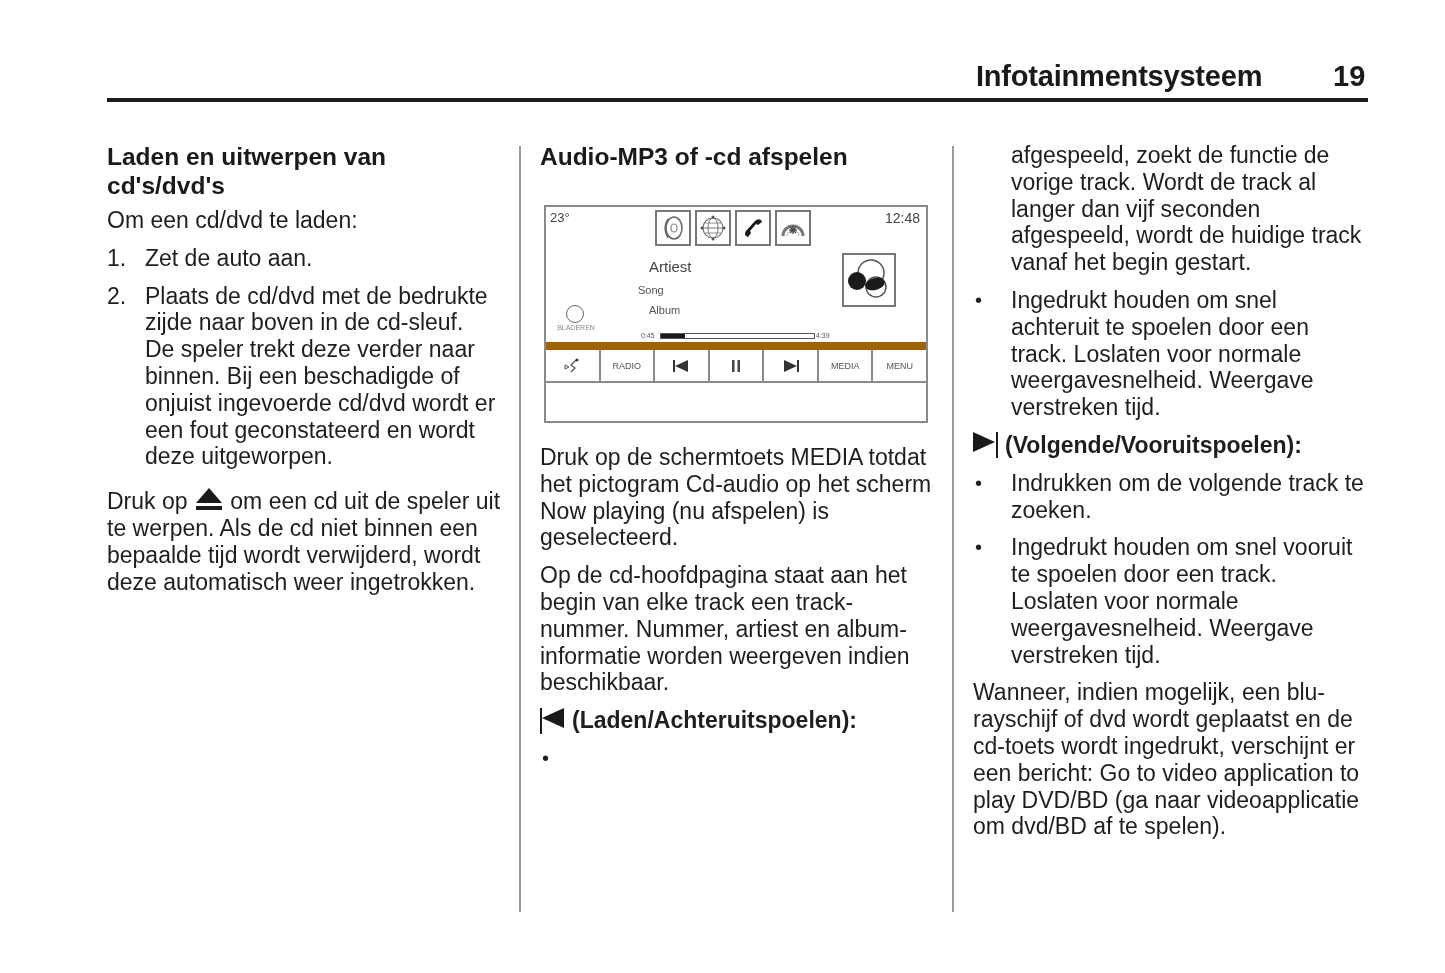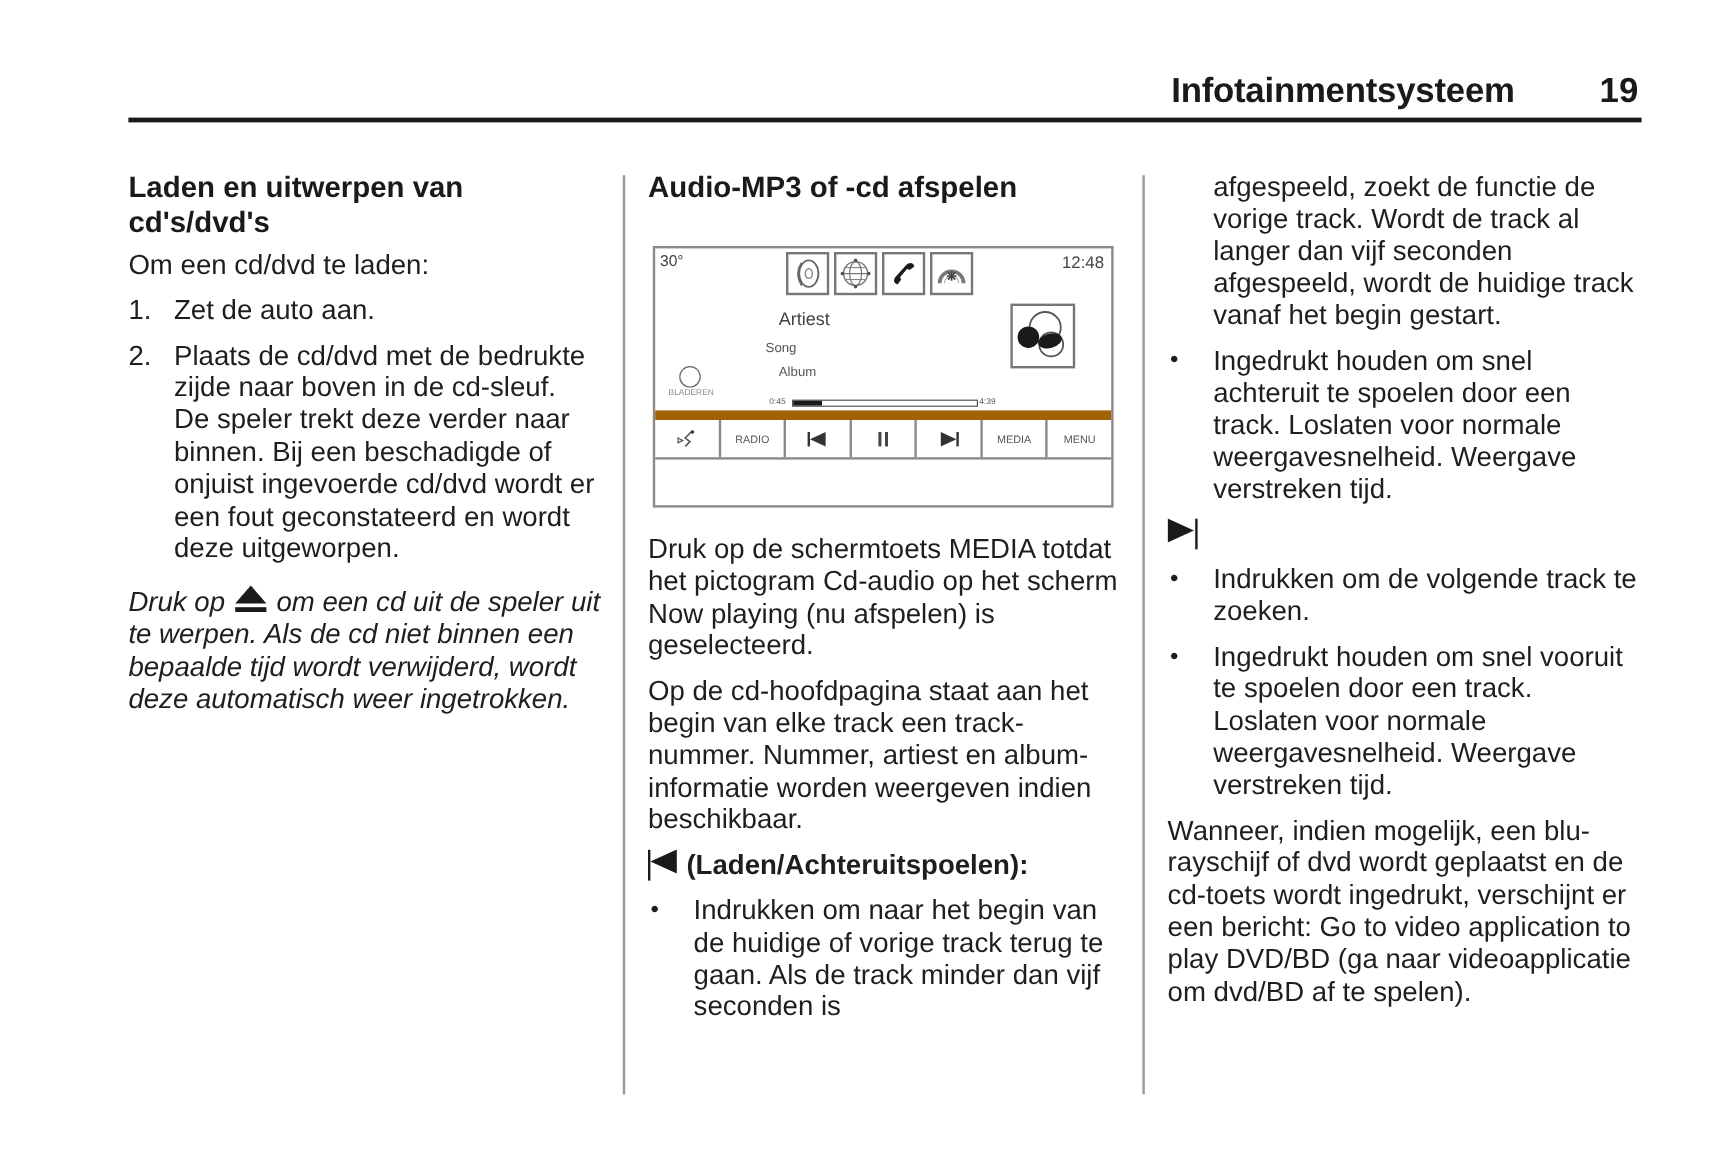--- a/index.html
+++ b/index.html
@@ -59,36 +59,36 @@
   <ol class="numlist">
     <li>
       <span class="num">1.</span>
       <span>Zet de auto aan.</span>
     </li>
     <li style="padding-right:4px;">
       <span class="num">2.</span>
       <span>Plaats de cd/dvd met de bedrukte zijde naar boven in de cd-sleuf. De speler trekt deze verder naar binnen. Bij een beschadigde of onjuist ingevoerde cd/dvd wordt er een fout geconstateerd en wordt deze uitgeworpen.</span>
     </li>
   </ol>
-  <p style="margin-top:16px;font-style:italic;">
+  <p style="margin-top:16px;">
     <span>Druk op</span>
     <svg class="eject-icon" viewBox="0 0 30 26">
       <polygon points="15,2 28,17 2,17" fill="#1a1a1a"></polygon>
       <rect x="2" y="20" width="26" height="4" fill="#1a1a1a"></rect>
     </svg>
     <span>om een cd uit de speler uit te werpen. Als de cd niet binnen een bepaalde tijd wordt verwijderd, wordt deze automatisch weer ingetrokken.</span>
   </p>
 </div>
 
 <div class="col" style="left:540px; top:142px; width:395px;">
   <h2>Audio-MP3 of -cd afspelen</h2>
 </div>
 
 <div class="screen">
-  <div class="scr-temp">30°</div>
+  <div class="scr-temp">23°</div>
   <div class="scr-clock">12:48</div>
   <div class="scr-apps">
     <div class="scr-app">
       <svg width="28" height="28" viewBox="0 0 28 28">
           <ellipse cx="15" cy="14" rx="8" ry="11" fill="none" stroke="#666" stroke-width="1.5"></ellipse>
           <path d="M9 5 Q3 14 9 24" fill="none" stroke="#666" stroke-width="1.5"></path>
           <ellipse cx="15" cy="14" rx="3" ry="4" fill="none" stroke="#888" stroke-width="1.2"></ellipse>
         </svg>
     </div>
     <div class="scr-app">
@@ -182,38 +182,38 @@
   <div class="ctrl-heading">
     <svg width="26" height="26" viewBox="0 0 26 26">
         <rect x="0" y="0" width="2" height="26" fill="#1a1a1a"></rect>
         <polygon points="2,10 24,0 24,20" fill="#1a1a1a"></polygon>
       </svg>
     <span>(Laden/Achteruitspoelen):</span>
   </div>
   <ul class="bullets">
     <li>
       <span class="dot">•</span>
-      <span>Indrukken om naar het begin van de huidige of vorige track terug te gaan. Als de track minder dan vijf seconden is</span>
     </li>
   </ul>
 </div>
 
 <div class="col" style="left:973px; top:142px; width:395px;">
   <p style="padding-left:38px;">afgespeeld, zoekt de functie de vorige track. Wordt de track al langer dan vijf seconden afgespeeld, wordt de huidige track vanaf het begin gestart.</p>
   <ul class="bullets">
     <li>
       <span class="dot">•</span>
       <span>Ingedrukt houden om snel achteruit te spoelen door een track. Loslaten voor normale weergavesnelheid. Weergave verstreken tijd.</span>
     </li>
   </ul>
   <div class="ctrl-heading">
     <svg width="26" height="26" viewBox="0 0 26 26">
         <polygon points="0,0 22,10 0,20" fill="#1a1a1a"></polygon>
         <rect x="23" y="0" width="2" height="26" fill="#1a1a1a"></rect>
       </svg>
+    <span>(Volgende/Vooruitspoelen):</span>
   </div>
   <ul class="bullets">
     <li>
       <span class="dot">•</span>
       <span>Indrukken om de volgende track te zoeken.</span>
     </li>
     <li>
       <span class="dot">•</span>
       <span>Ingedrukt houden om snel vooruit te spoelen door een track. Loslaten voor normale weergavesnelheid. Weergave verstreken tijd.</span>
     </li>

